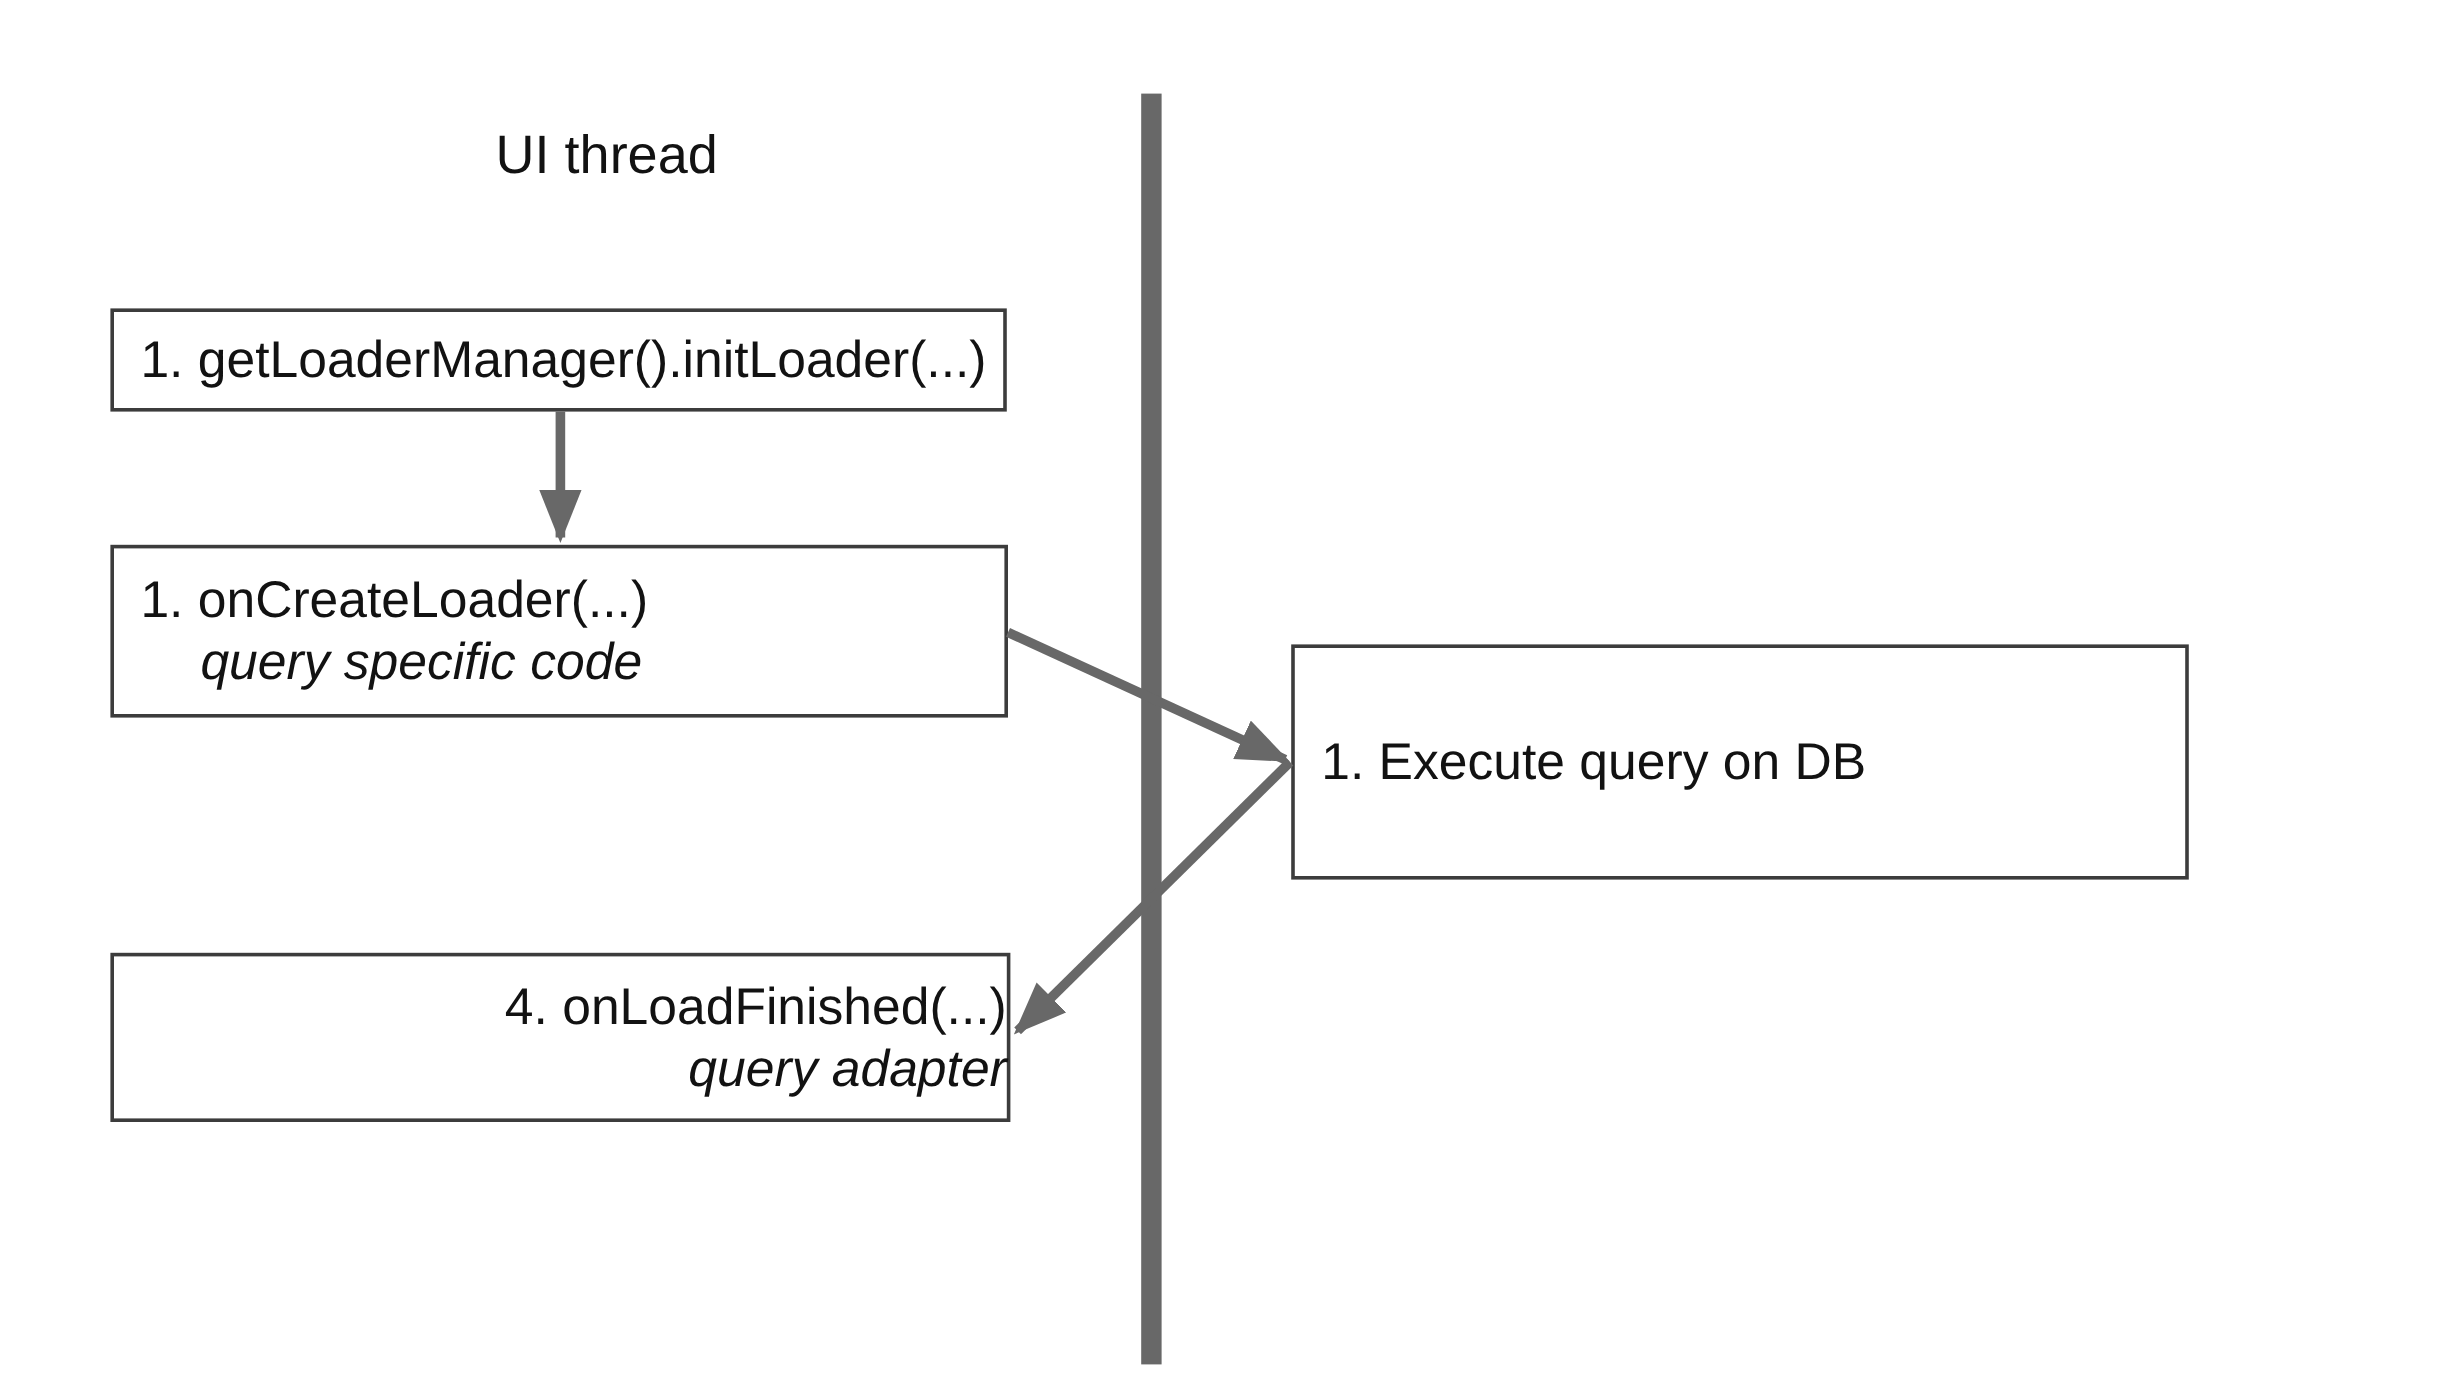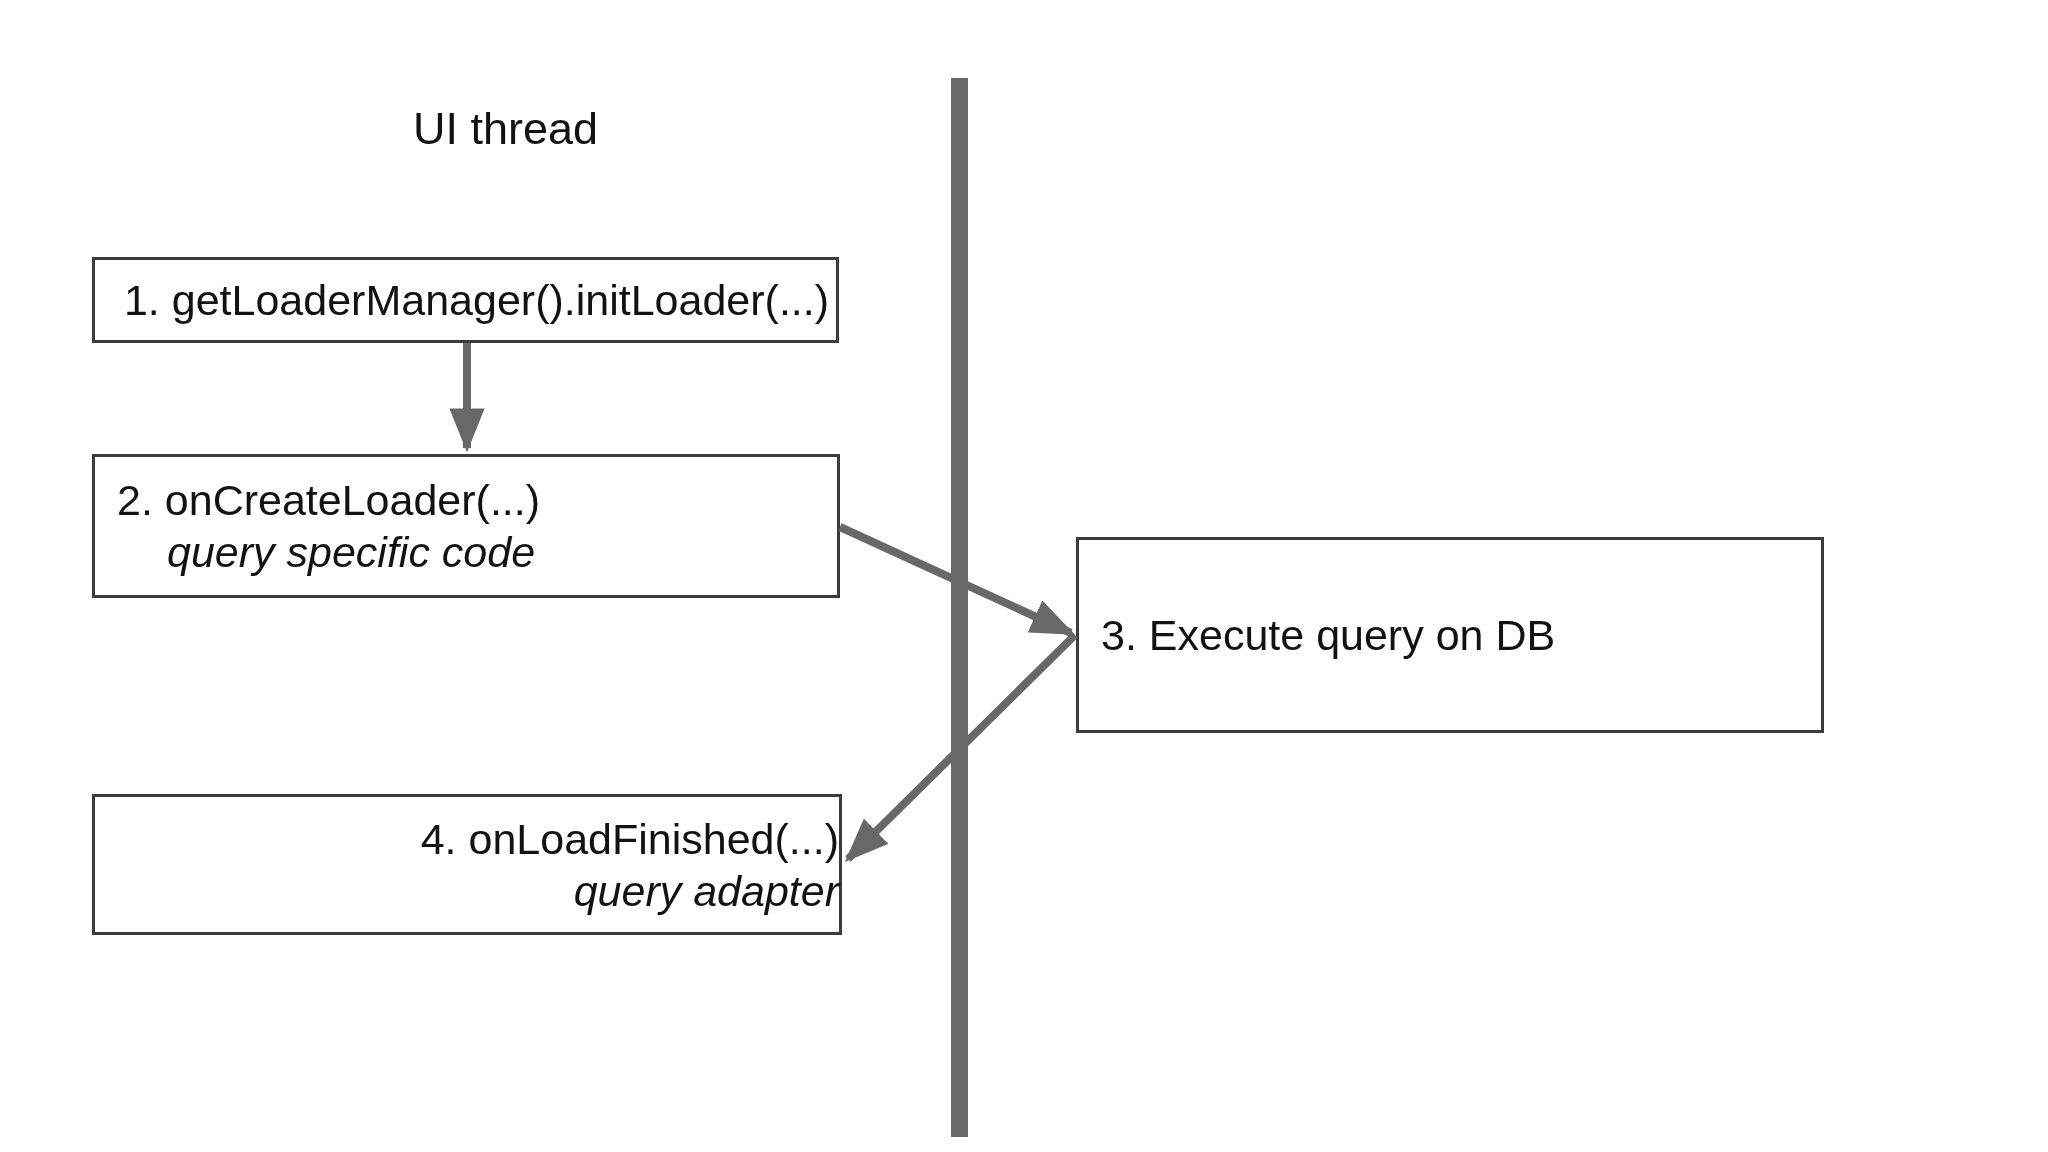--- a/index.html
+++ b/index.html
@@ -38,21 +38,21 @@
   }
   .box {
     position: absolute;
     background: #ffffff;
     border: 3px solid var(--box-border);
     font-size: 43px;
     display: flex;
     flex-direction: column;
     justify-content: center;
   }
-  .box-1 { left: 92px;  top: 257px; width: 747px; height: 86px; text-align: center;  }
+  .box-1 { left: 92px;  top: 257px; width: 747px; height: 86px;  }
   .box-2 { left: 92px;  top: 454px; width: 748px; height: 144px; }
   .box-3 { left: 1076px; top: 537px; width: 748px; height: 196px; }
   .box-4 { left: 92px;  top: 794px; width: 750px; height: 141px; align-items: flex-end; }
   .box .label {
     padding-left: 22px;
     line-height: 52px;
     white-space: nowrap;
   }
   .box .note {
     padding-left: 72px;
@@ -74,26 +74,26 @@
   <div class="thread-header hdr-ui">UI thread</div>
 
 
   <div class="divider"></div>
 
   <div class="box box-1">
     <div class="label">1. getLoaderManager().initLoader(...)</div>
   </div>
 
   <div class="box box-2">
-    <div class="label">2. onCreateLoader(...)</div>
+    <div class="label">1. onCreateLoader(...)</div>
     <div class="note">query specific code</div>
   </div>
 
   <div class="box box-3">
-    <div class="label">3. Execute query on DB</div>
+    <div class="label">1. Execute query on DB</div>
   </div>
 
   <div class="box box-4">
     <div class="label">4. onLoadFinished(...)</div>
     <div class="note">query adapter</div>
   </div>
 
   <svg class="arrows" width="2048" height="1152" viewBox="0 0 2048 1152">
     <defs>
       <marker id="arrowhead" viewBox="0 0 10 8" refX="9" refY="4" markerWidth="5.5" markerHeight="4.4" orient="auto" markerUnits="strokeWidth">

